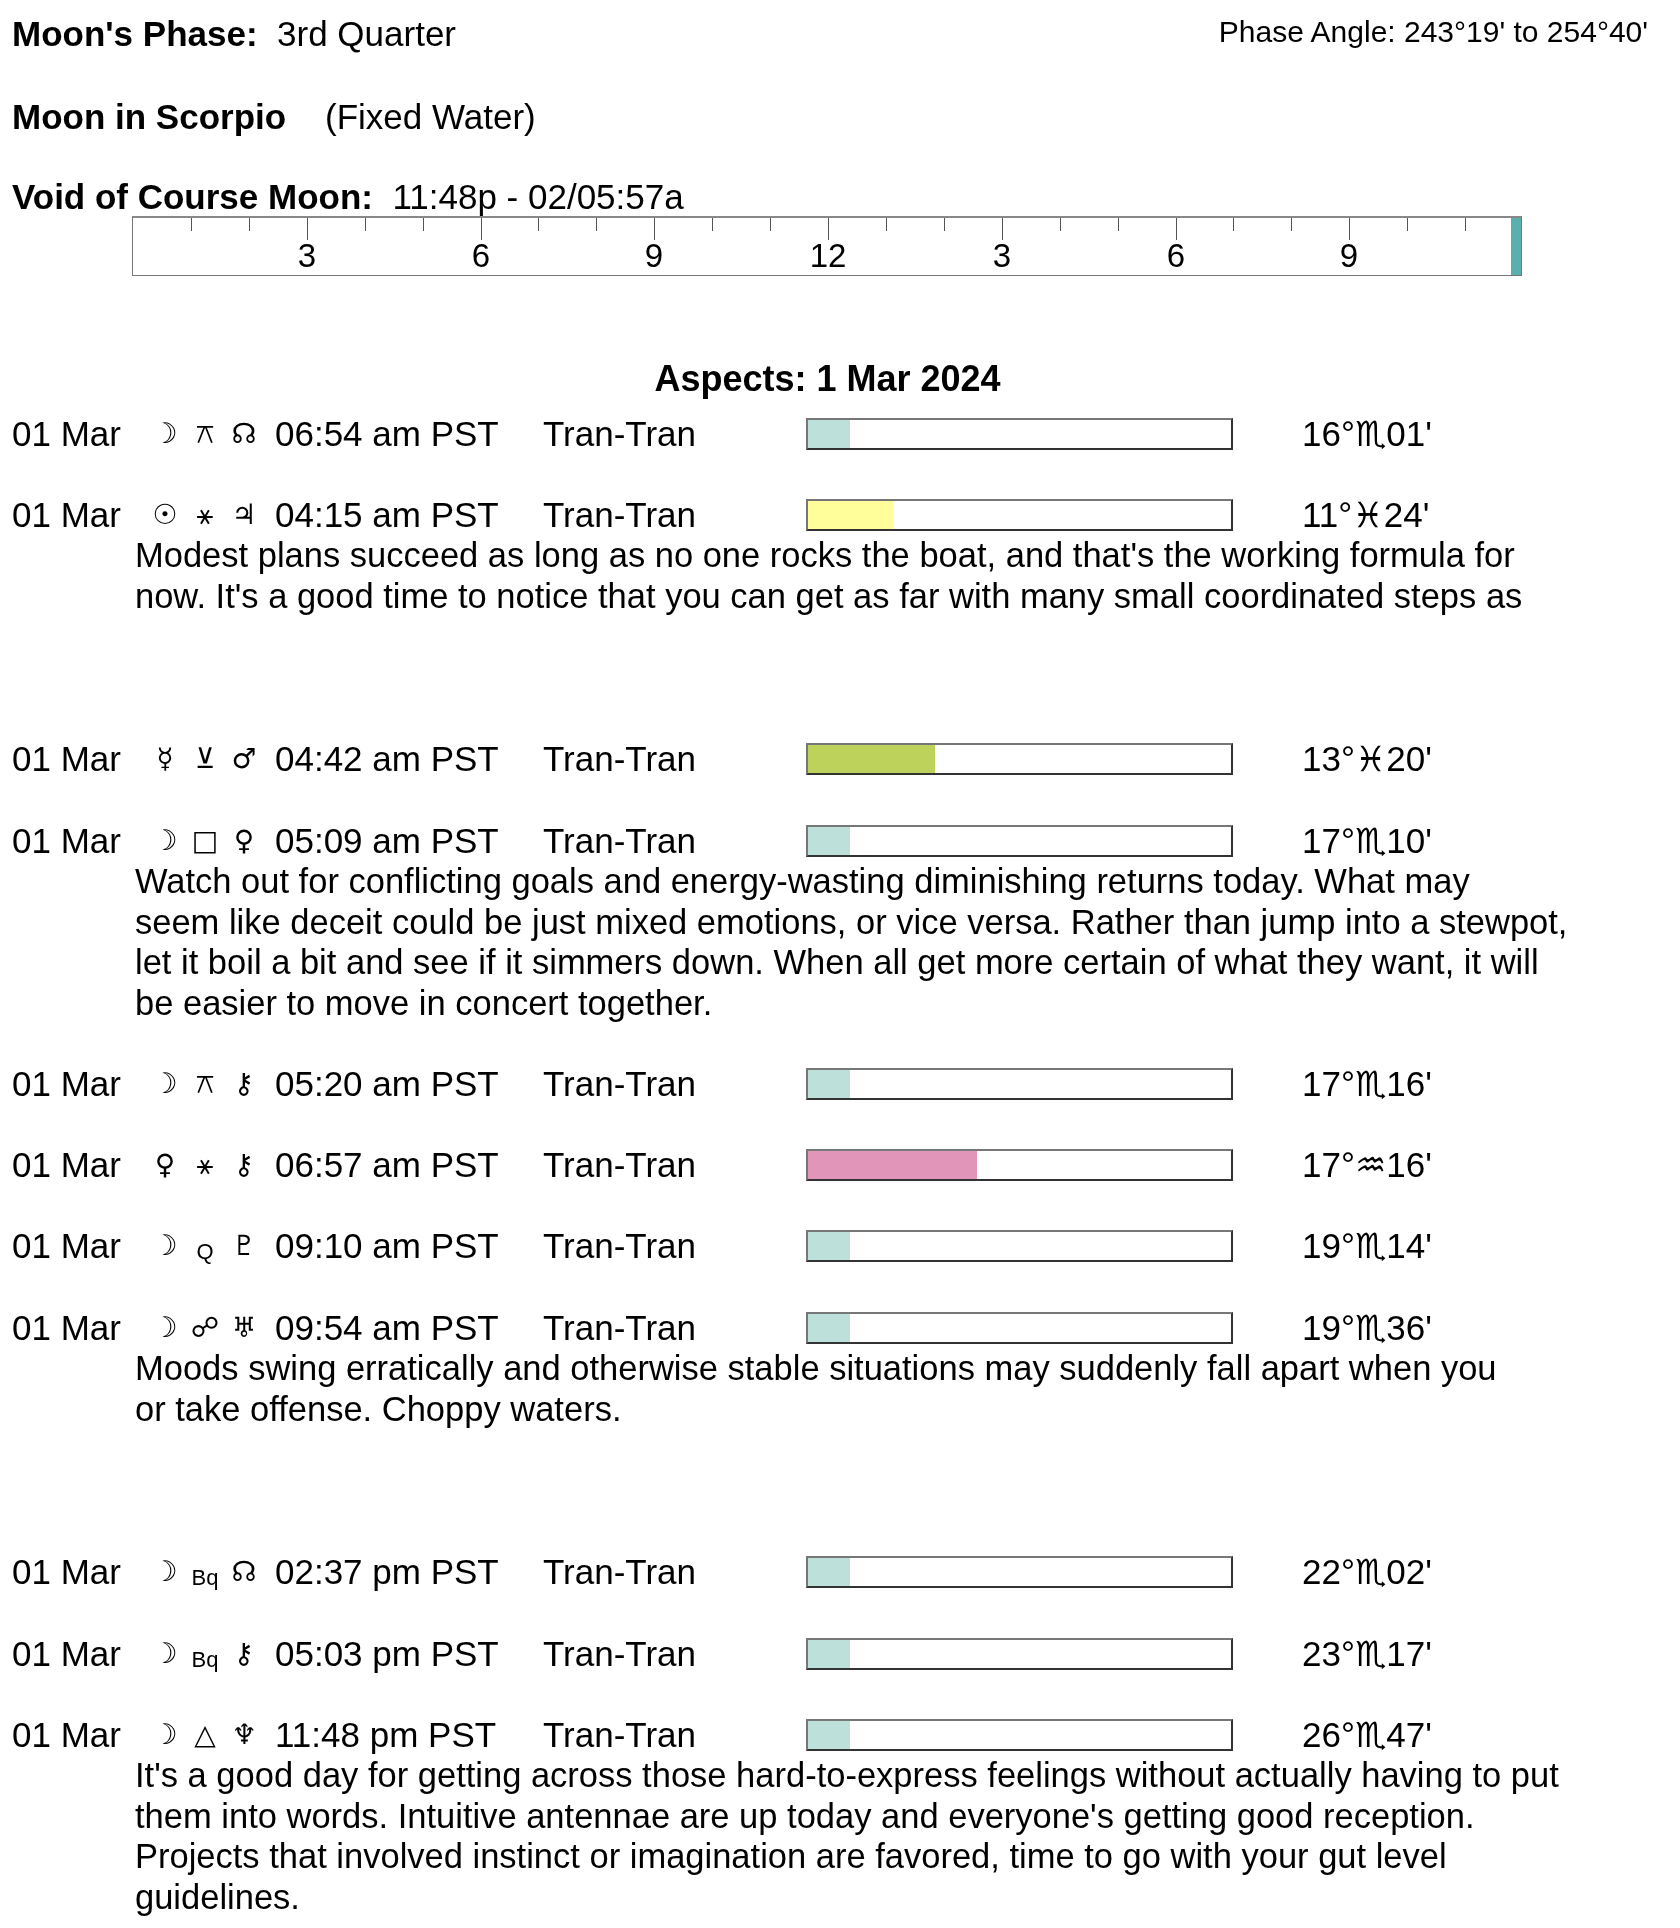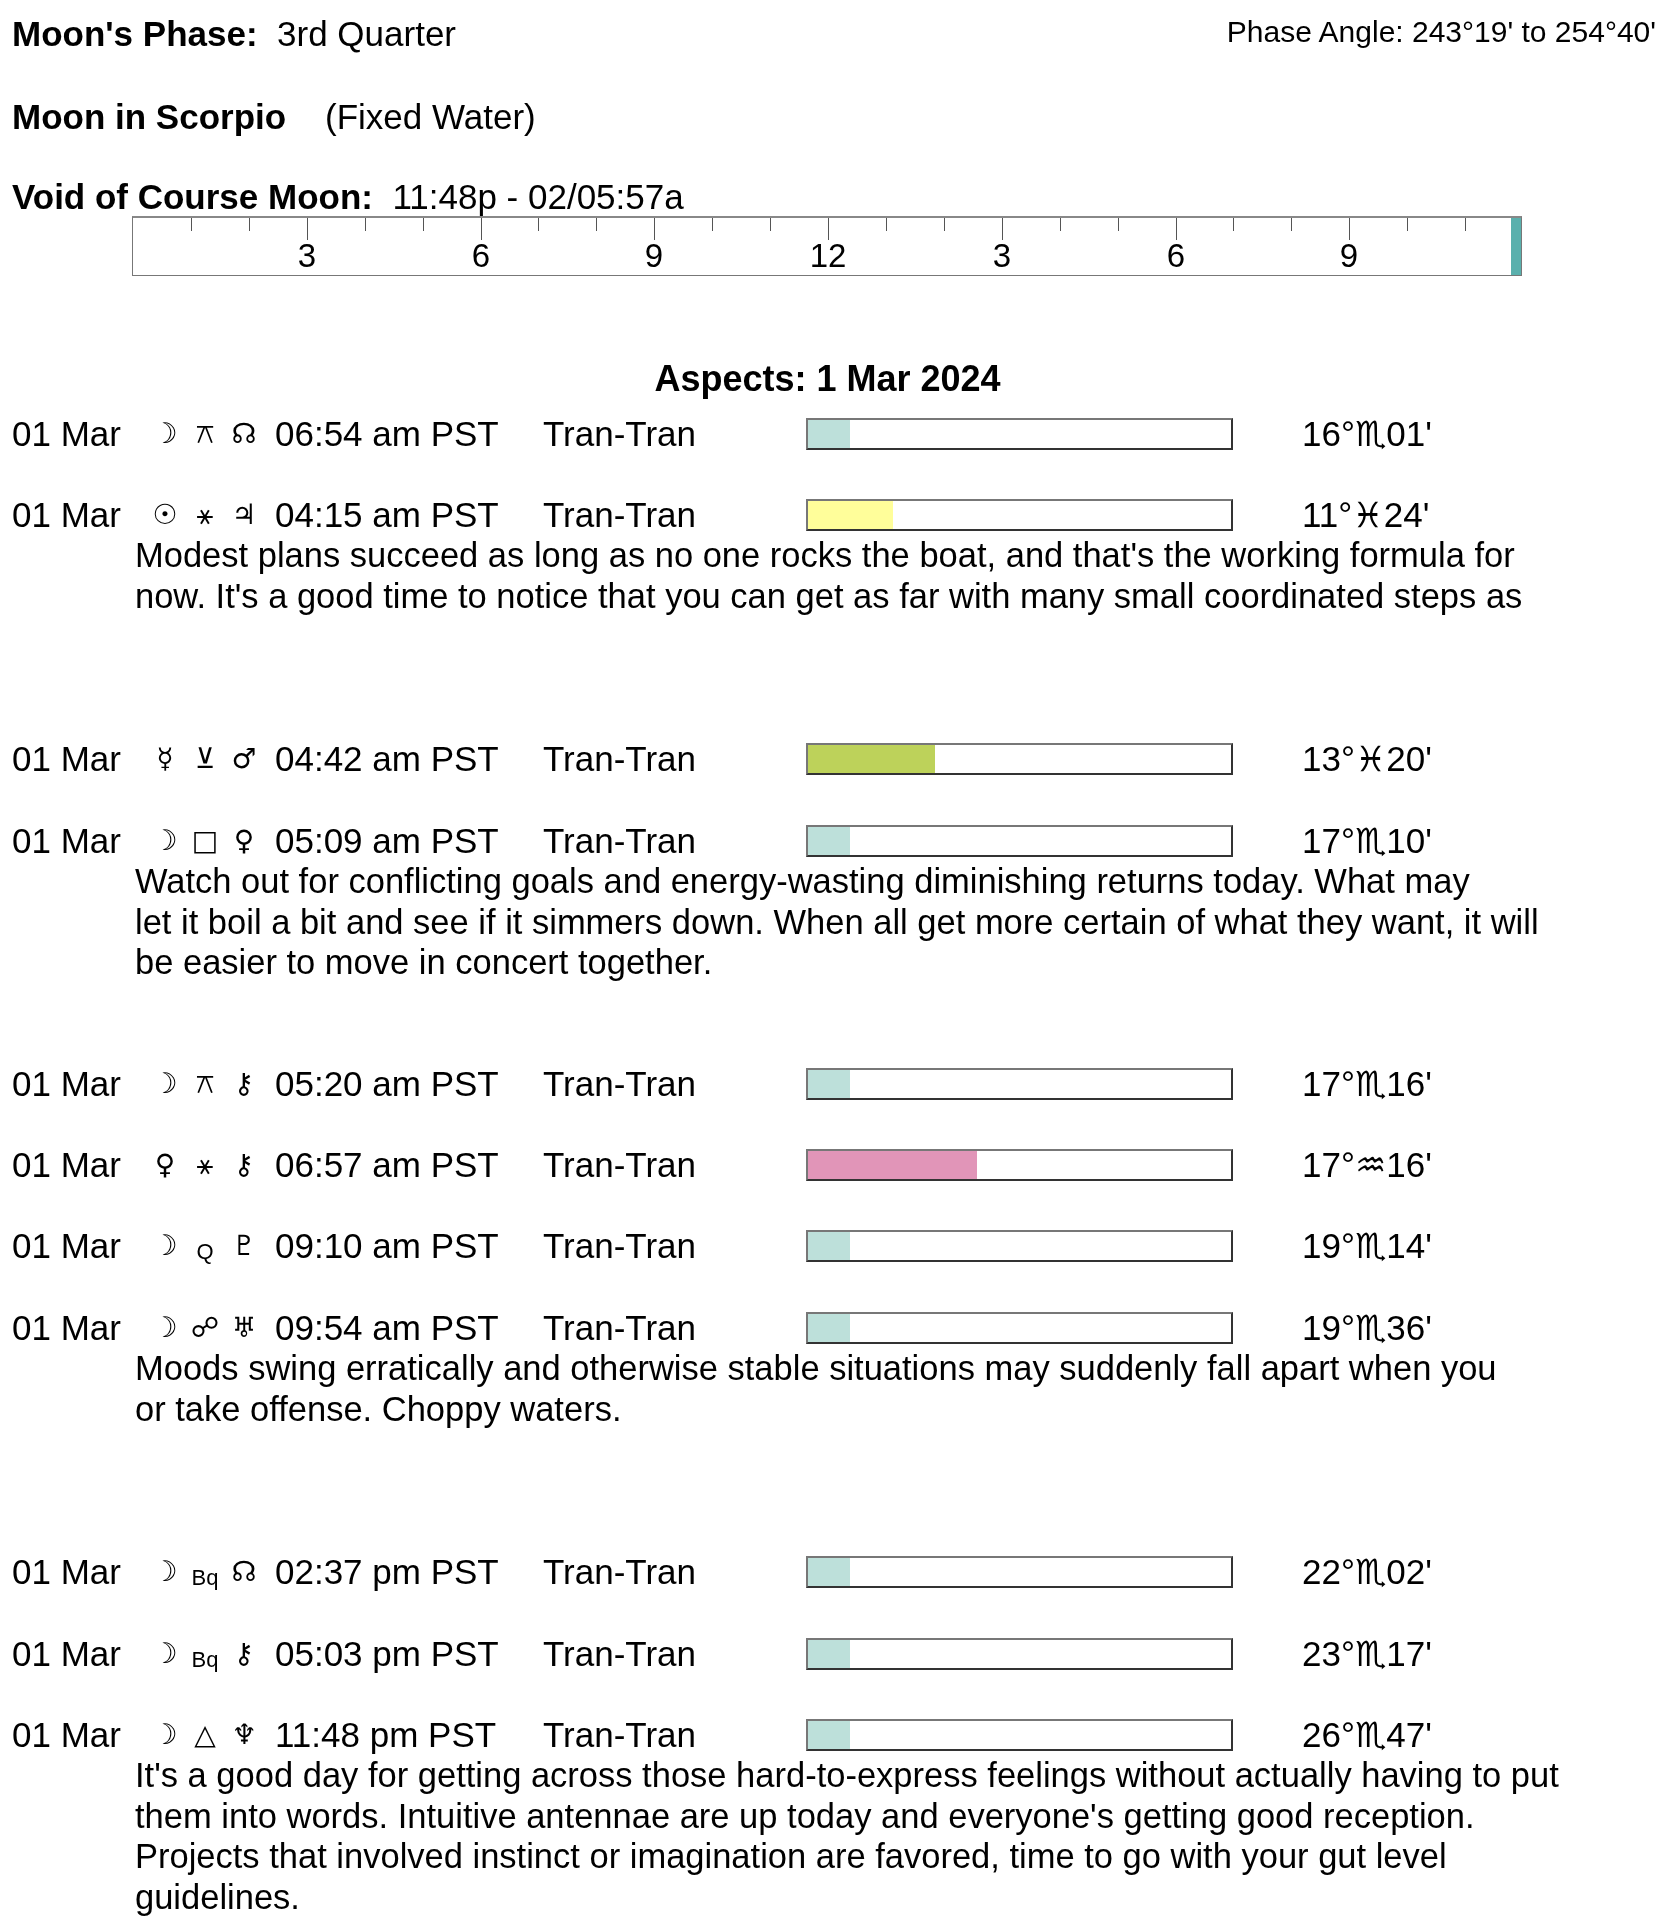--- a/index.html
+++ b/index.html
@@ -35,21 +35,21 @@
   .desc { position:absolute; left:135px; font-size:34.5px; line-height:40.7px; white-space:nowrap; }
   .desc div { white-space:nowrap; }
 </style>
 </head>
 <body>
 
 <div class="abs hdr" style="left:12px; top:14px;">
   <span class="lbl">Moon's Phase:</span>&nbsp;
   <span>3rd Quarter</span>
 </div>
-<div class="abs phase-angle" style="right:24px; top:14px;">Phase Angle:  243°19' to 254°40'</div>
+<div class="abs phase-angle" style="right:32px; top:14px;">Phase Angle:  243°19' to 254°40'</div>
 
 <div class="abs hdr" style="left:12px; top:97px;">
   <span class="lbl">Moon in Scorpio</span>&nbsp;&nbsp;&nbsp;
   <span>(Fixed Water)</span>
 </div>
 
 <div class="abs hdr" style="left:12px; top:177px;">
   <span class="lbl">Void of Course Moon:</span>&nbsp;
   <span>11:48p - 02/05:57a</span>
 </div>
@@ -138,20 +138,21 @@
       <span class="c-p2 glyph">♀</span>
       <span class="c-time">05:09 am PST</span>
       <span class="c-type">Tran-Tran</span>
       <div class="bar">
         <div class="bar-fill" style="width:10%;background:#bde0da"></div>
       </div>
       <span class="c-deg">17°♏10'</span>
     </div>
     <div class="desc" style="top: 861px;">
       <div>Watch out for conflicting goals and energy-wasting diminishing returns today. What may</div>
+      <div>seem like deceit could be just mixed emotions, or vice versa. Rather than jump into a stewpot,</div>
       <div>let it boil a bit and see if it simmers down. When all get more certain of what they want, it will</div>
       <div>be easier to move in concert together.</div>
     </div>
     <div class="row" style="top: 1064px;">
       <span class="c-date">01 Mar</span>
       <span class="c-p1 glyph">☽</span>
       <span class="c-asp glyph">⚻</span>
       <span class="c-p2 glyph">⚷</span>
       <span class="c-time">05:20 am PST</span>
       <span class="c-type">Tran-Tran</span>

